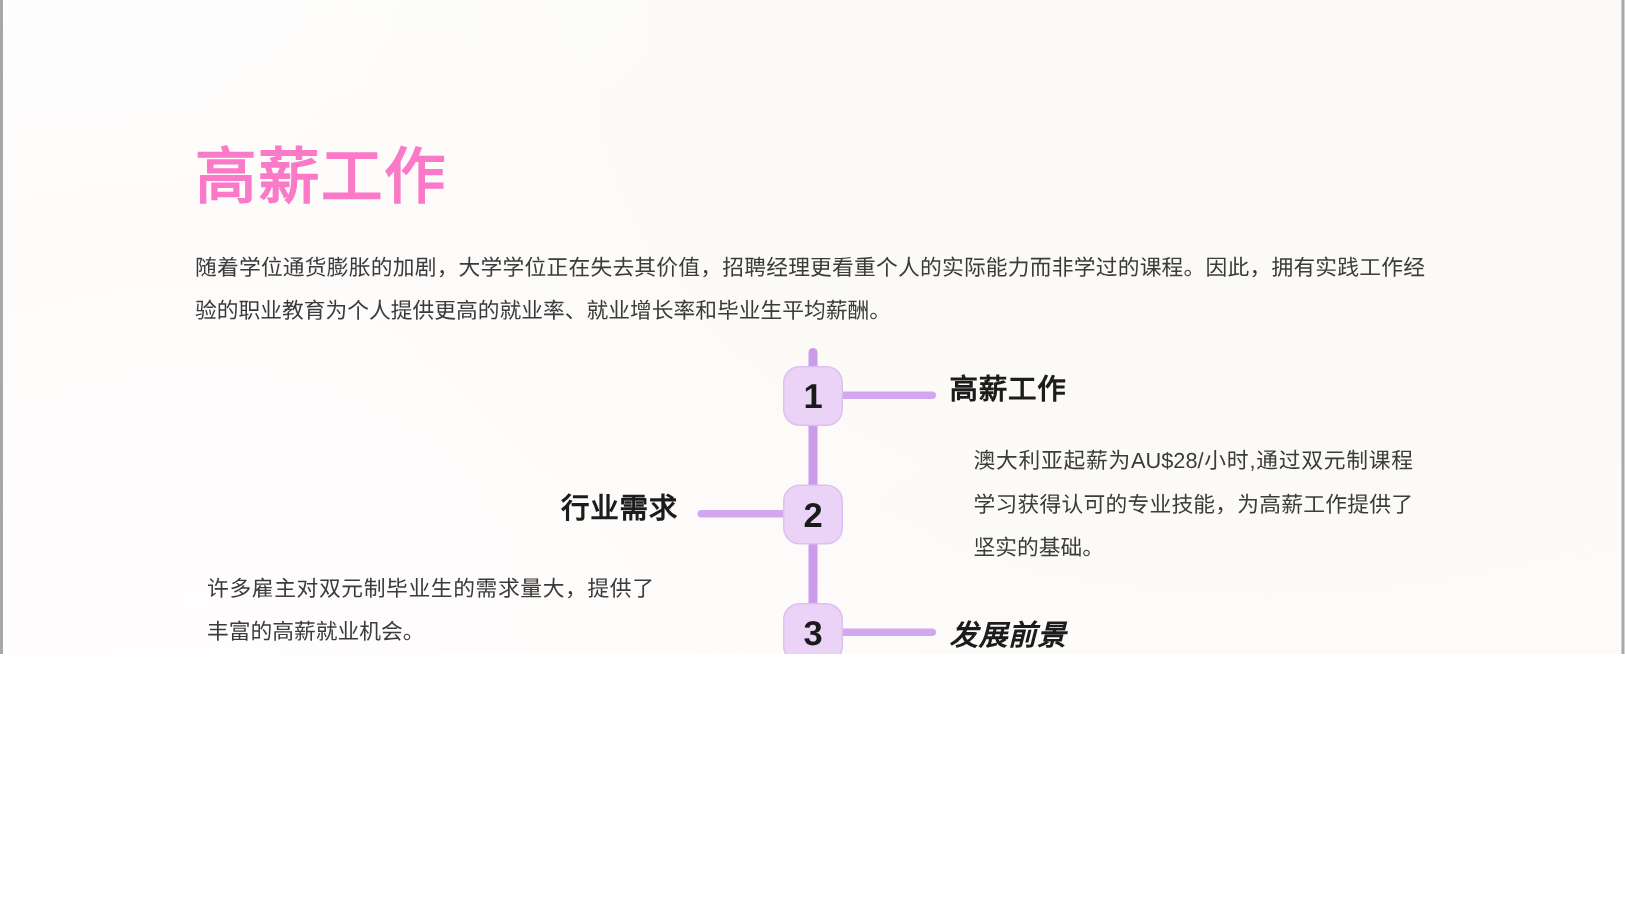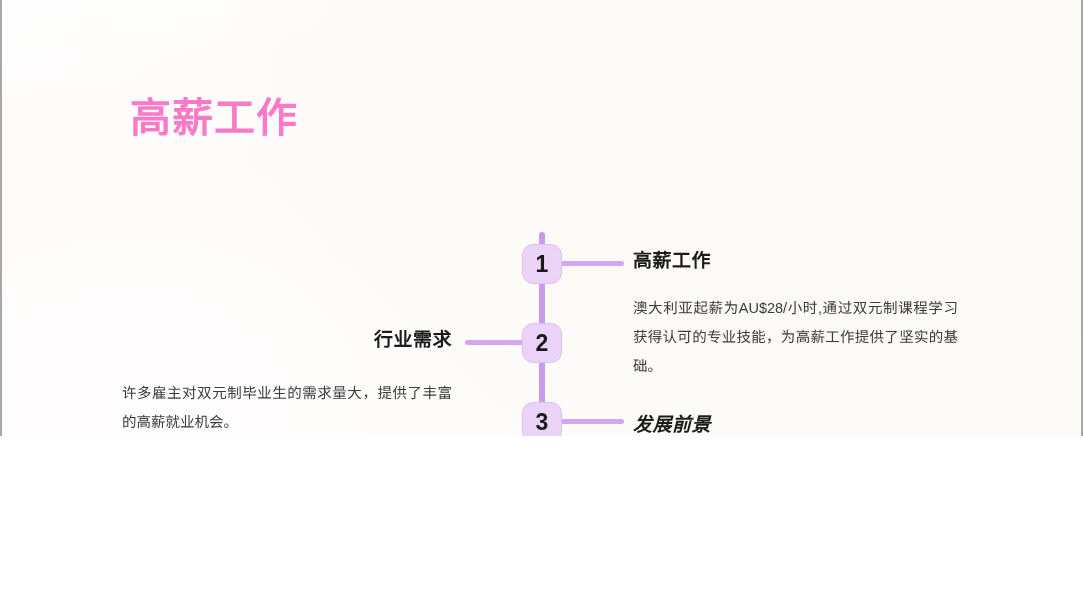--- a/index.html
+++ b/index.html
@@ -130,35 +130,36 @@
     line-height: 1.3;
   }
   .block-heading.align-right {
     text-align: right;
   }
 
   .block-body {
     font-size: 14.5px;
     line-height: 2.0;
     color: #3b3b3b;
-    margin: 0;
+    margin: 16px;
     text-align: justify;
     text-justify: inter-ideograph;
   }
   .block-2 .block-body {
     margin-top: 26px;
   }
 </style>
 </head>
 <body>
 
 <div class="slide">
 
   <h1 class="page-title">高薪工作</h1>
 
+  <p class="intro">随着学位通货膨胀的加剧，大学学位正在失去其价值，招聘经理更看重个人的实际能力而非学过的课程。因此，拥有实践工作经验的职业教育为个人提供更高的就业率、就业增长率和毕业生平均薪酬。</p>
 
   <div class="timeline">
     <div class="timeline-axis"></div>
 
     <div class="connector connector-1"></div>
     <div class="connector connector-2"></div>
     <div class="connector connector-3"></div>
 
     <div class="node node-1">1</div>
     <div class="node node-2">2</div>

